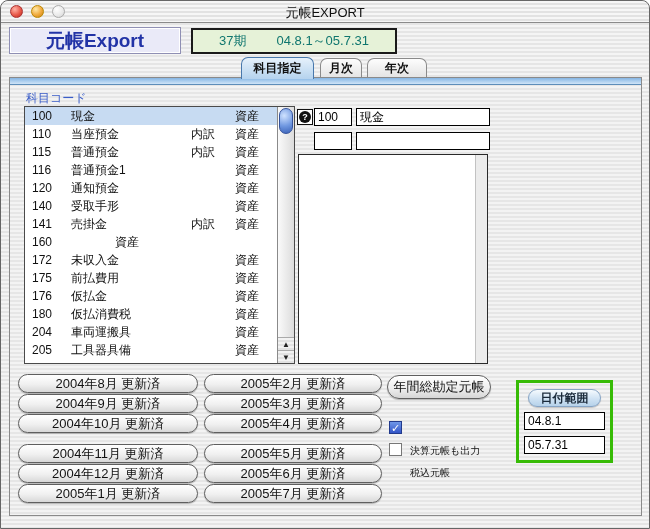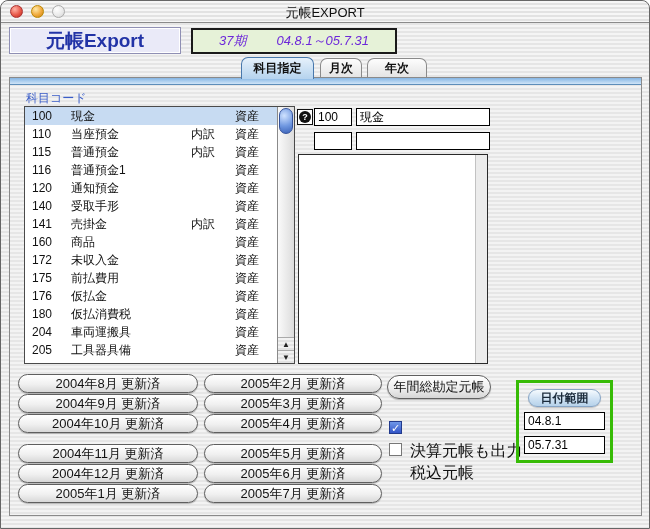--- a/index.html
+++ b/index.html
@@ -22,21 +22,21 @@
   .win-title { position:absolute; left:0; right:0; top:3px; text-align:center; font-size:13px; color:#111; }
   
   .app-title {
     position:absolute; left:8px; top:26px; width:172px; height:27px;
     background:#eaeaf8; border:1px solid #8f8fb4; box-shadow:inset 0 0 0 1px #fff;
     color:#2233a6; font-weight:bold; font-size:19px; text-align:center; line-height:25px;
   }
   .period-box {
     position:absolute; left:190px; top:27px; width:206px; height:26px;
     background:#e6f2d8; border:2px solid #1a1a1a; display:flex; align-items:center;
-    font-size:13px; color:#6d28d9;font-style:italic;
+    font-size:13px; color:#0f766e;
   }
   .period-term  { margin-left:26px; }
   .period-range { margin-left:30px; }
   
   .tab {
     position:absolute; top:57px; height:20px; z-index:2;
     border:1px solid #8a8a8a; border-bottom:none; border-radius:7px 7px 0 0;
     background:linear-gradient(#fdfdfd,#e3e3e3);
     font-size:12px; font-weight:bold; color:#111; text-align:center; line-height:19px; cursor:default;
   }
@@ -128,21 +128,21 @@
     box-shadow:0 1px 1px rgba(0,0,0,.25);
   }
   
   .cb-group { position:absolute; left:379px; top:338px; }
   .cb-row { display:flex; align-items:center; height:22px; }
   .cbox {
     width:13px; height:13px; border:1px solid #777; background:#fff; margin-right:8px;
     font-size:11px; font-weight:bold; color:#fff; text-align:center; line-height:12px;
   }
   .cbox.checked { background:linear-gradient(#6f97e8,#3355c8); border-color:#223a8c; }
-  .cb-label { font-size:16px; color:#111;margin-top:48px; }
+  .cb-label { font-size:10px; color:#111;margin-top:48px; }
   
   .date-group {
     position:absolute; left:506px; top:302px; width:97px; height:83px;
     border:3px solid #37bb06;
   }
   .date-btn {
     position:absolute; left:9px; top:6px; width:73px; height:18px;
     border:1px solid #87a5c6; border-radius:9px;
     background:linear-gradient(#f5fafe,#cfe2f3 55%,#b6d2ea);
     font-size:12px; font-weight:bold; color:#1a2a3a; text-align:center; line-height:16px;
@@ -218,21 +218,20 @@
     <span class="c-cat">資産</span>
   </div>
           <div class="lrow">
     <span class="c-code">141</span>
     <span class="c-name">売掛金</span>
     <span class="c-detail">内訳</span>
     <span class="c-cat">資産</span>
   </div>
           <div class="lrow">
     <span class="c-code">160</span>
-    <span class="c-name">商品</span>
     <span class="c-detail"></span>
     <span class="c-cat">資産</span>
   </div>
           <div class="lrow">
     <span class="c-code">172</span>
     <span class="c-name">未収入金</span>
     <span class="c-detail"></span>
     <span class="c-cat">資産</span>
   </div>
           <div class="lrow">

